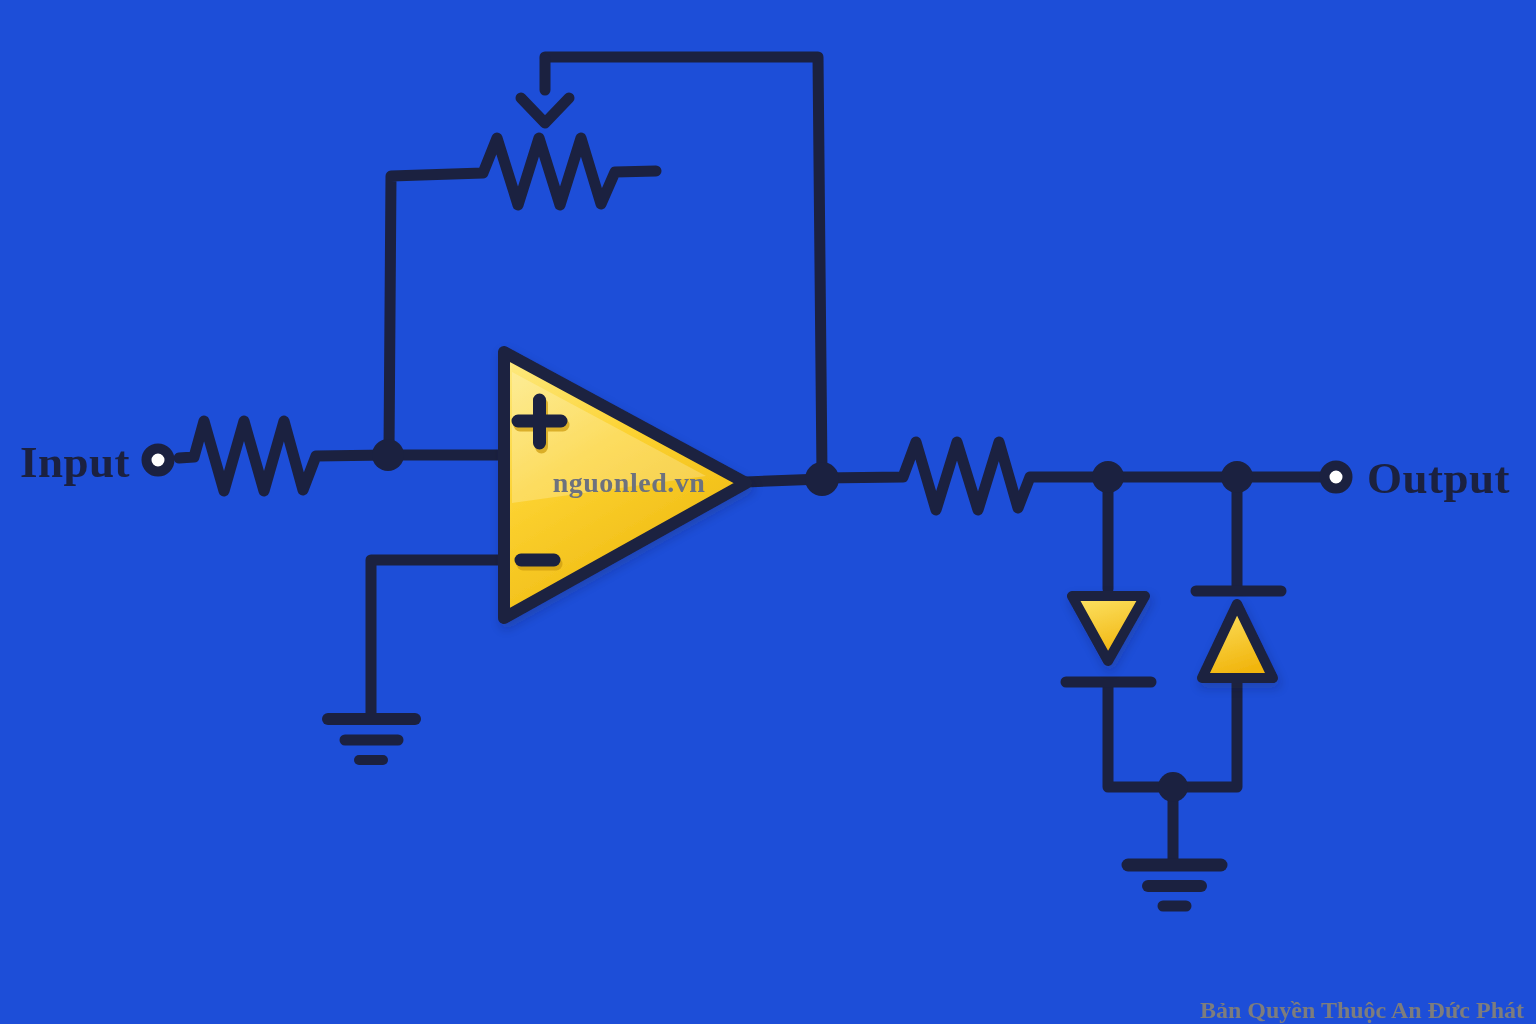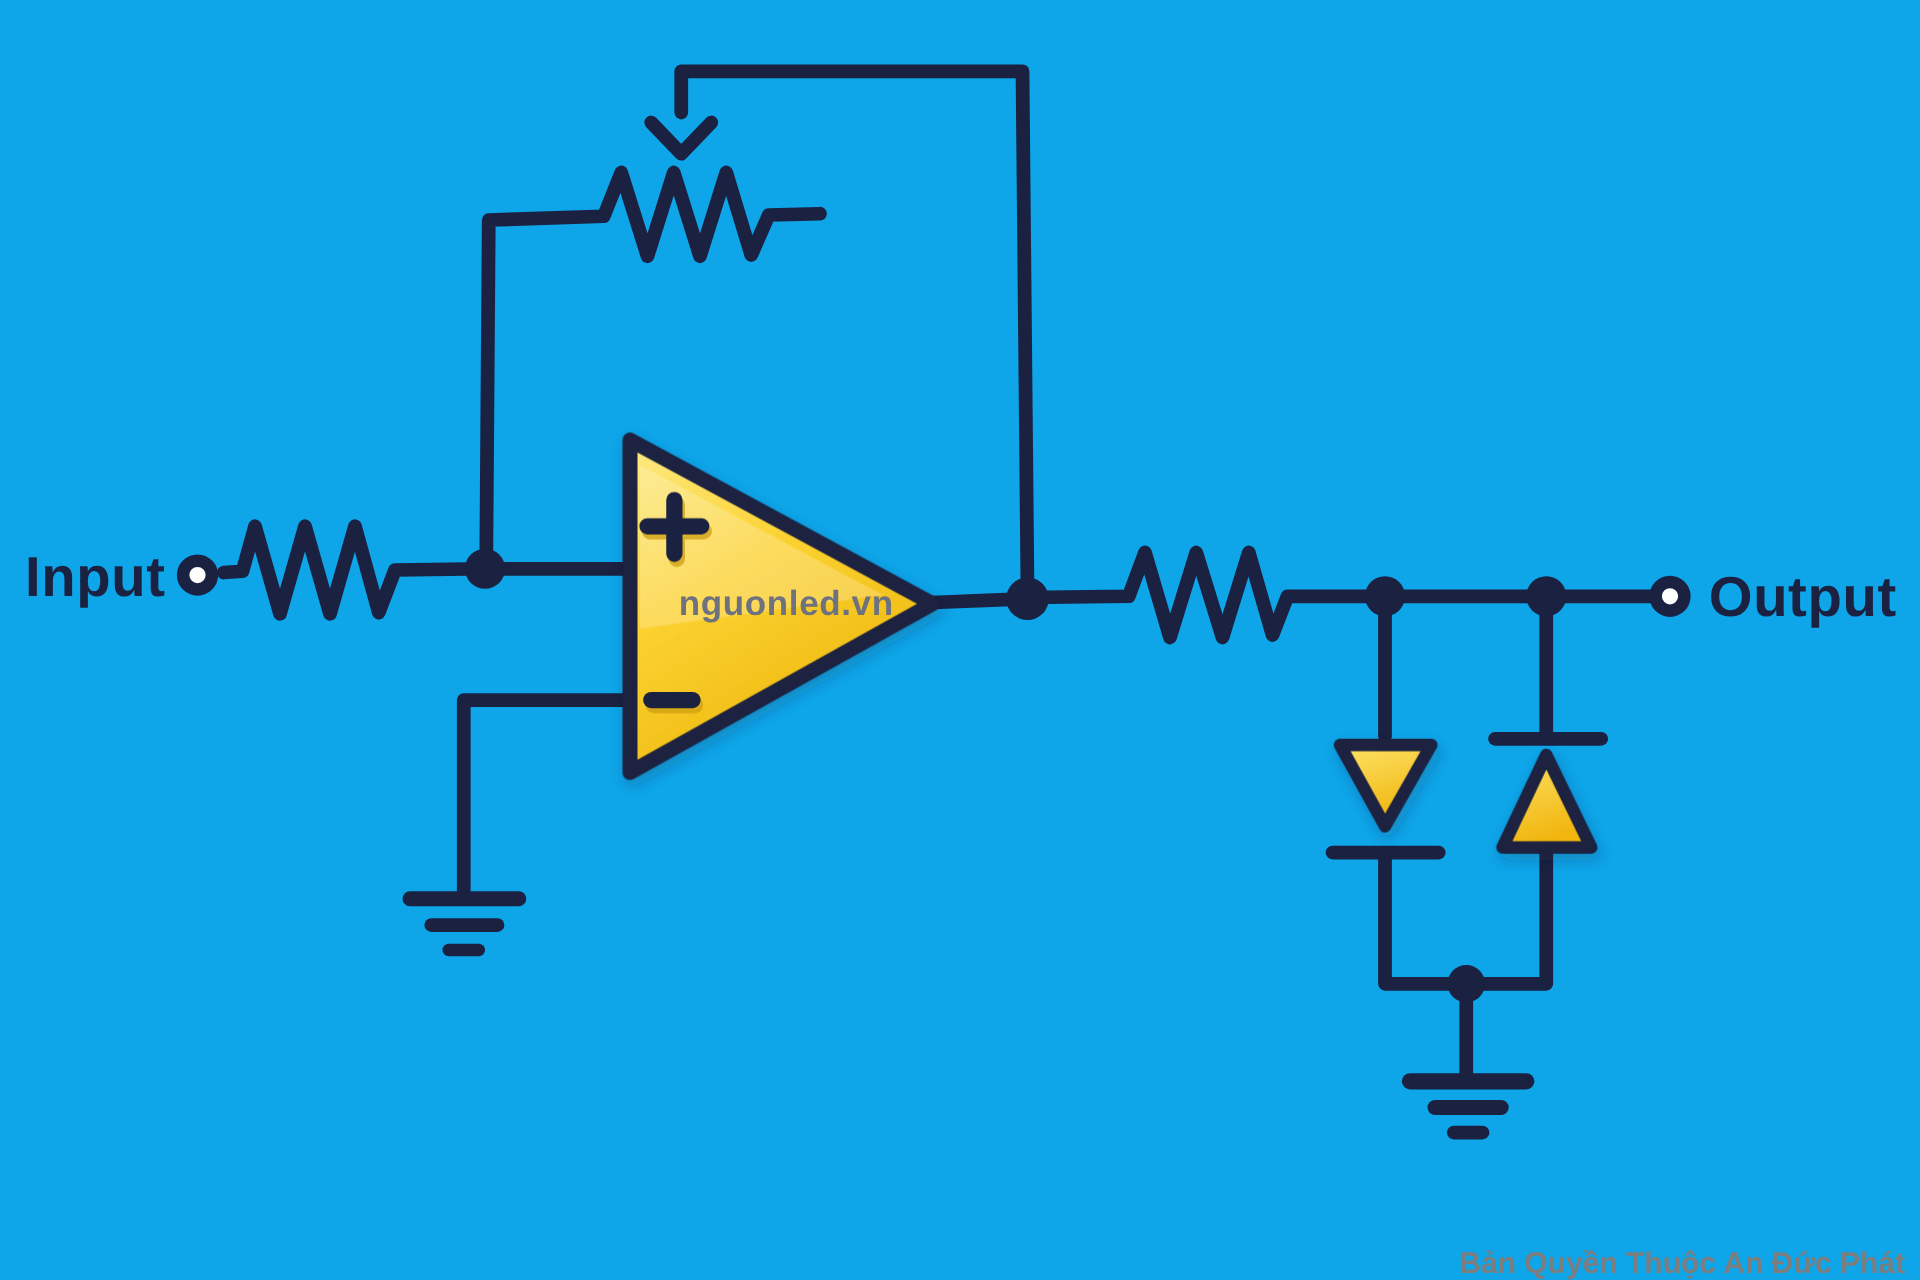--- a/index.html
+++ b/index.html
@@ -1,21 +1,21 @@
 <!DOCTYPE html>
 <html><head>
 <meta charset="utf-8">
 <style>
   html,body{margin:0;padding:0;background:#ffffff;}
   .stage{
     position:relative;
     width:1536px;height:1024px;
-    background:#0ea5e9;
+    background:#1d4ed8;
     overflow:hidden;
-    font-family:Liberation Sans, sans-serif;
+    font-family:Liberation Serif, serif;
   }
   svg{display:block;width:1536px;height:1024px;}
   .wire{
     fill:none;
     stroke:#1b2140;
     stroke-width:11;
     stroke-linecap:round;
     stroke-linejoin:round;
   }
   .dot{fill:#1b2140;stroke:none;}

